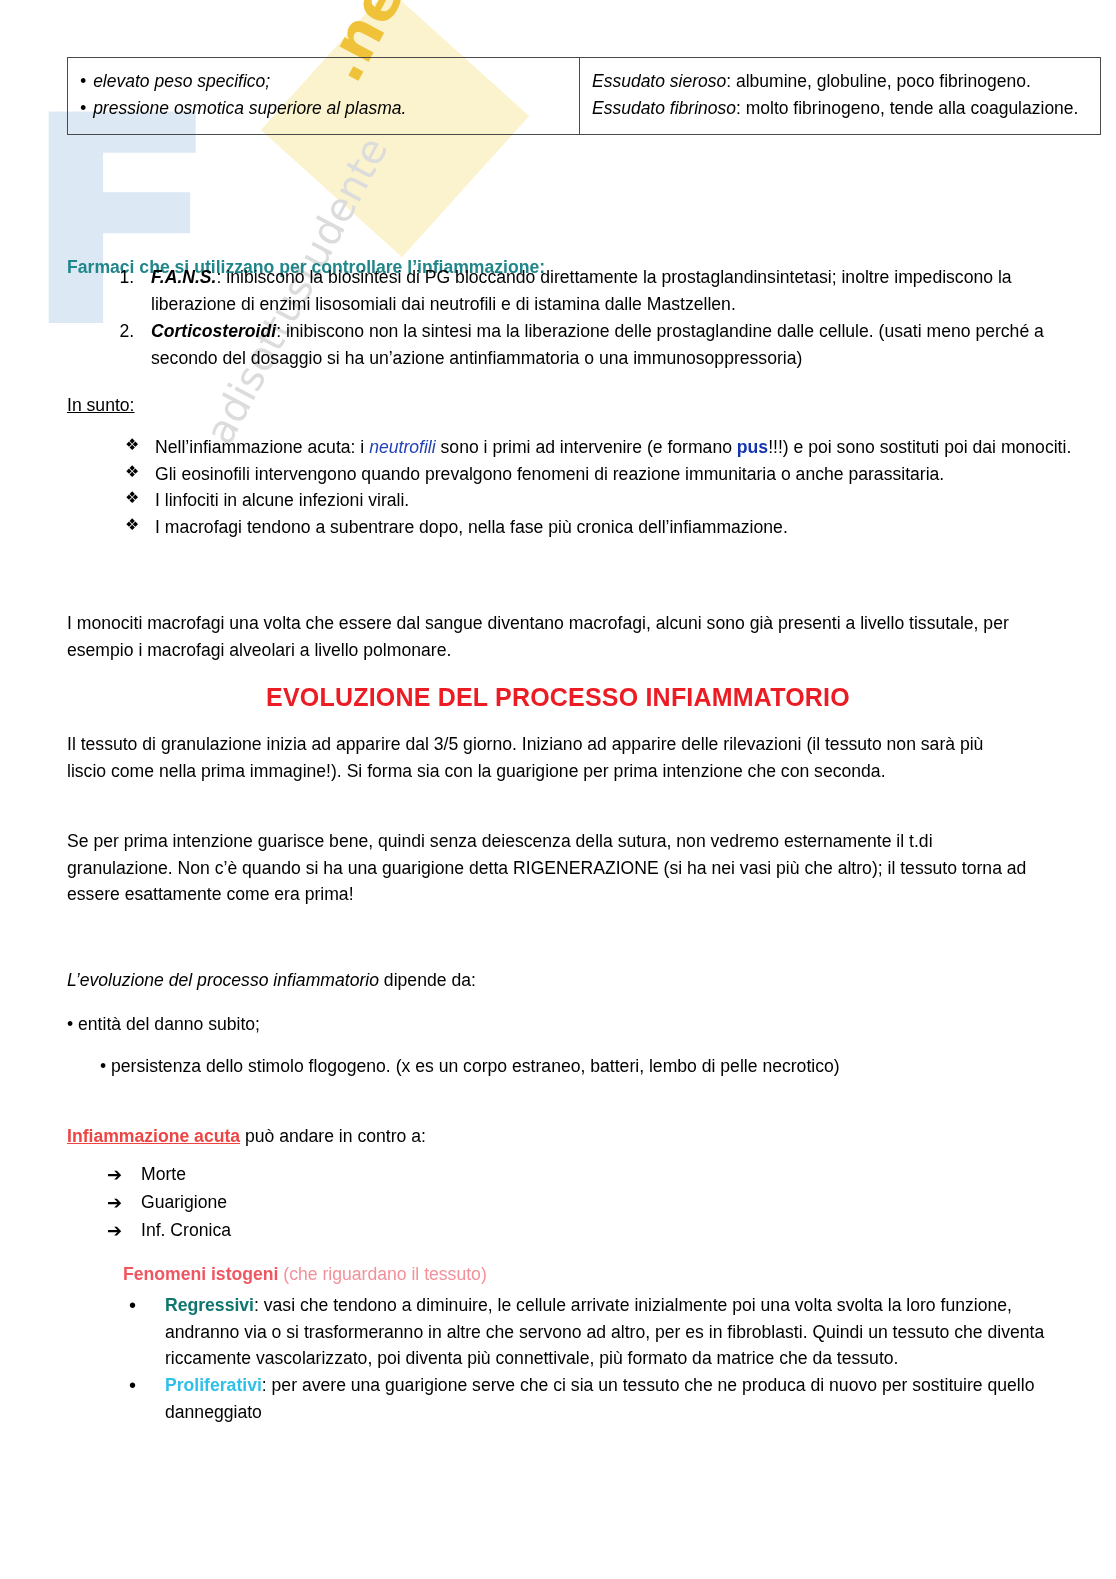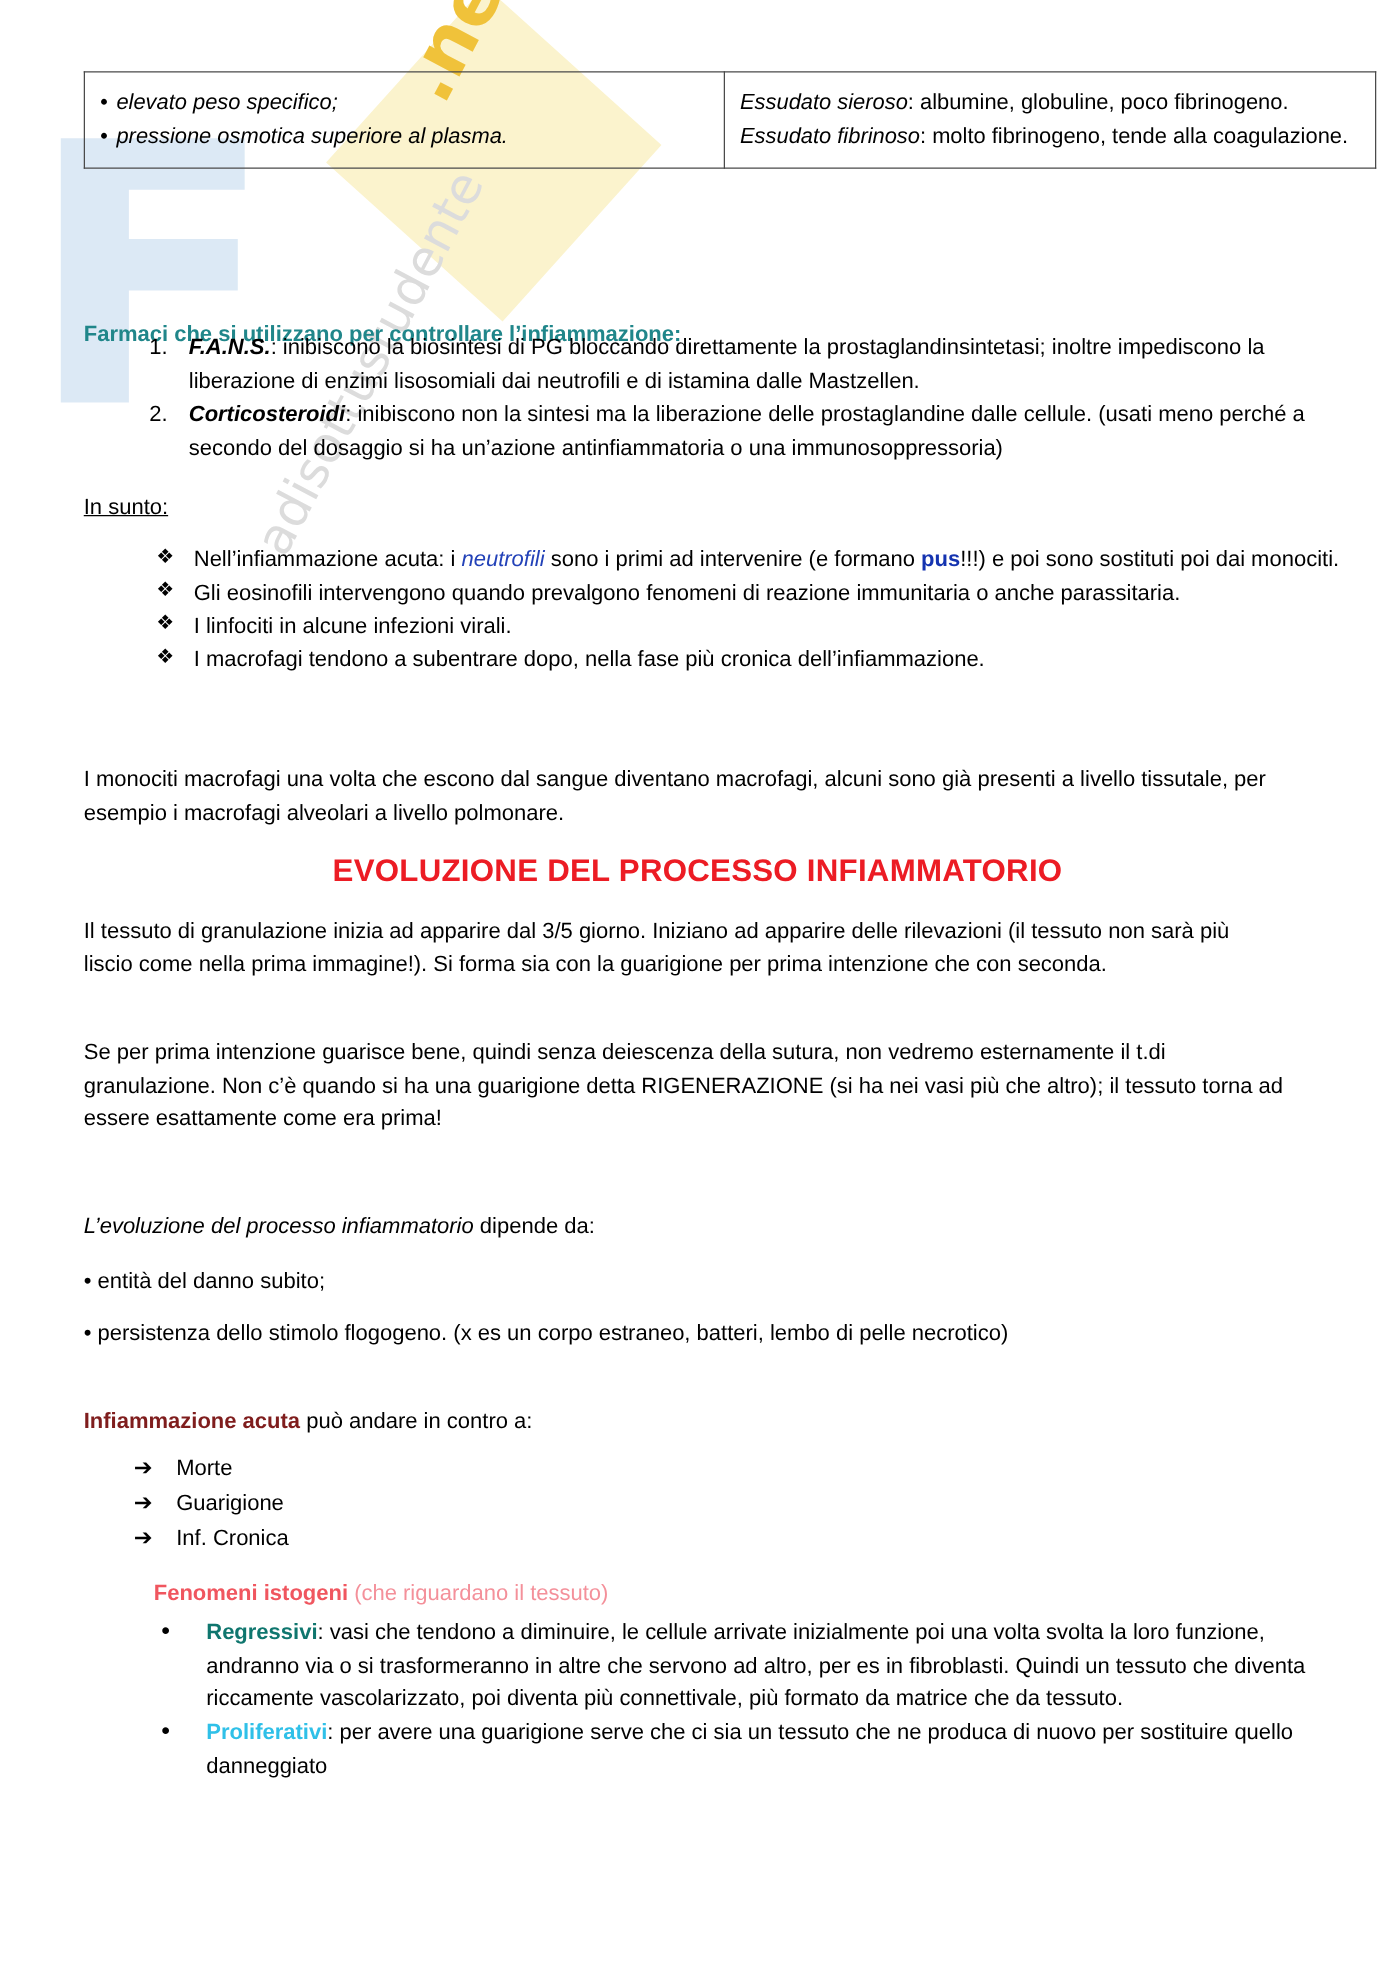--- a/index.html
+++ b/index.html
@@ -179,21 +179,21 @@
     color: #ec1c24;
     font-weight: bold;
     font-size: 25px;
     letter-spacing: .2px;
   }
 
   .heading-orange {
     left: 67px;
     width: 960px;
   }
-  .heading-orange b { color: #7f1d1d; }
+  .heading-orange b { color: #ef4444; text-decoration: underline; }
 
   ul.arrow {
     position: absolute;
     left: 67px;
     width: 600px;
     margin: 0;
     padding: 0 0 0 40px;
     list-style: none;
     font-size: 17.6px;
     line-height: 1.58;
@@ -300,34 +300,34 @@
         <span class="mk">❖</span><span>Gli eosinofili intervengono quando prevalgono fenomeni di reazione immunitaria o anche parassitaria.</span>
       </li>
       <li>
         <span class="mk">❖</span><span>I linfociti in alcune infezioni virali.</span>
       </li>
       <li>
         <span class="mk">❖</span><span>I macrofagi tendono a subentrare dopo, nella fase più cronica dell’infiammazione.</span>
       </li>
     </ul>
 
-    <div class="blk para" style="top:610px;">I monociti macrofagi una volta che escono dal sangue diventano macrofagi, alcuni sono già presenti a livello tissutale, per esempio i macrofagi alveolari a livello polmonare.</div>
+    <div class="blk para" style="top:610px;">I monociti macrofagi una volta che essere dal sangue diventano macrofagi, alcuni sono già presenti a livello tissutale, per esempio i macrofagi alveolari a livello polmonare.</div>
 
     <div class="blk bigtitle" style="top:678px;">EVOLUZIONE DEL PROCESSO INFIAMMATORIO</div>
 
     <div class="blk para" style="top:731px;">Il tessuto di granulazione inizia ad apparire dal 3/5 giorno. Iniziano ad apparire delle rilevazioni (il tessuto non sarà più liscio come nella prima immagine!). Si forma sia con la guarigione per prima intenzione che con seconda.</div>
 
     <div class="blk para" style="top:828px;">Se per prima intenzione guarisce bene, quindi senza deiescenza della sutura, non vedremo esternamente il t.di granulazione. Non c’è quando si ha una guarigione detta RIGENERAZIONE (si ha nei vasi più che altro); il tessuto torna ad essere esattamente come era prima!</div>
 
     <div class="blk para" style="top:967px;">
       <span class="em-it">L’evoluzione del processo infiammatorio</span><span> dipende da:</span>
     </div>
 
     <div class="blk para" style="top:1011px;">• entità del danno subito;</div>
-    <div class="blk para" style="top:1053px;">• persistenza dello stimolo flogogeno. (x es un corpo estraneo, batteri, lembo di pelle necrotico)</div>
+    <div class="blk para" style="top:1053px;margin-left:33px;">• persistenza dello stimolo flogogeno. (x es un corpo estraneo, batteri, lembo di pelle necrotico)</div>
 
     <div class="blk heading-orange" style="top:1123px;">
       <b>Infiammazione acuta</b><span> può andare in contro a:</span>
     </div>
 
     <ul class="arrow" style="top:1161px;">
       <li>
         <span class="mk">➔</span><span>Morte</span>
       </li>
       <li>

